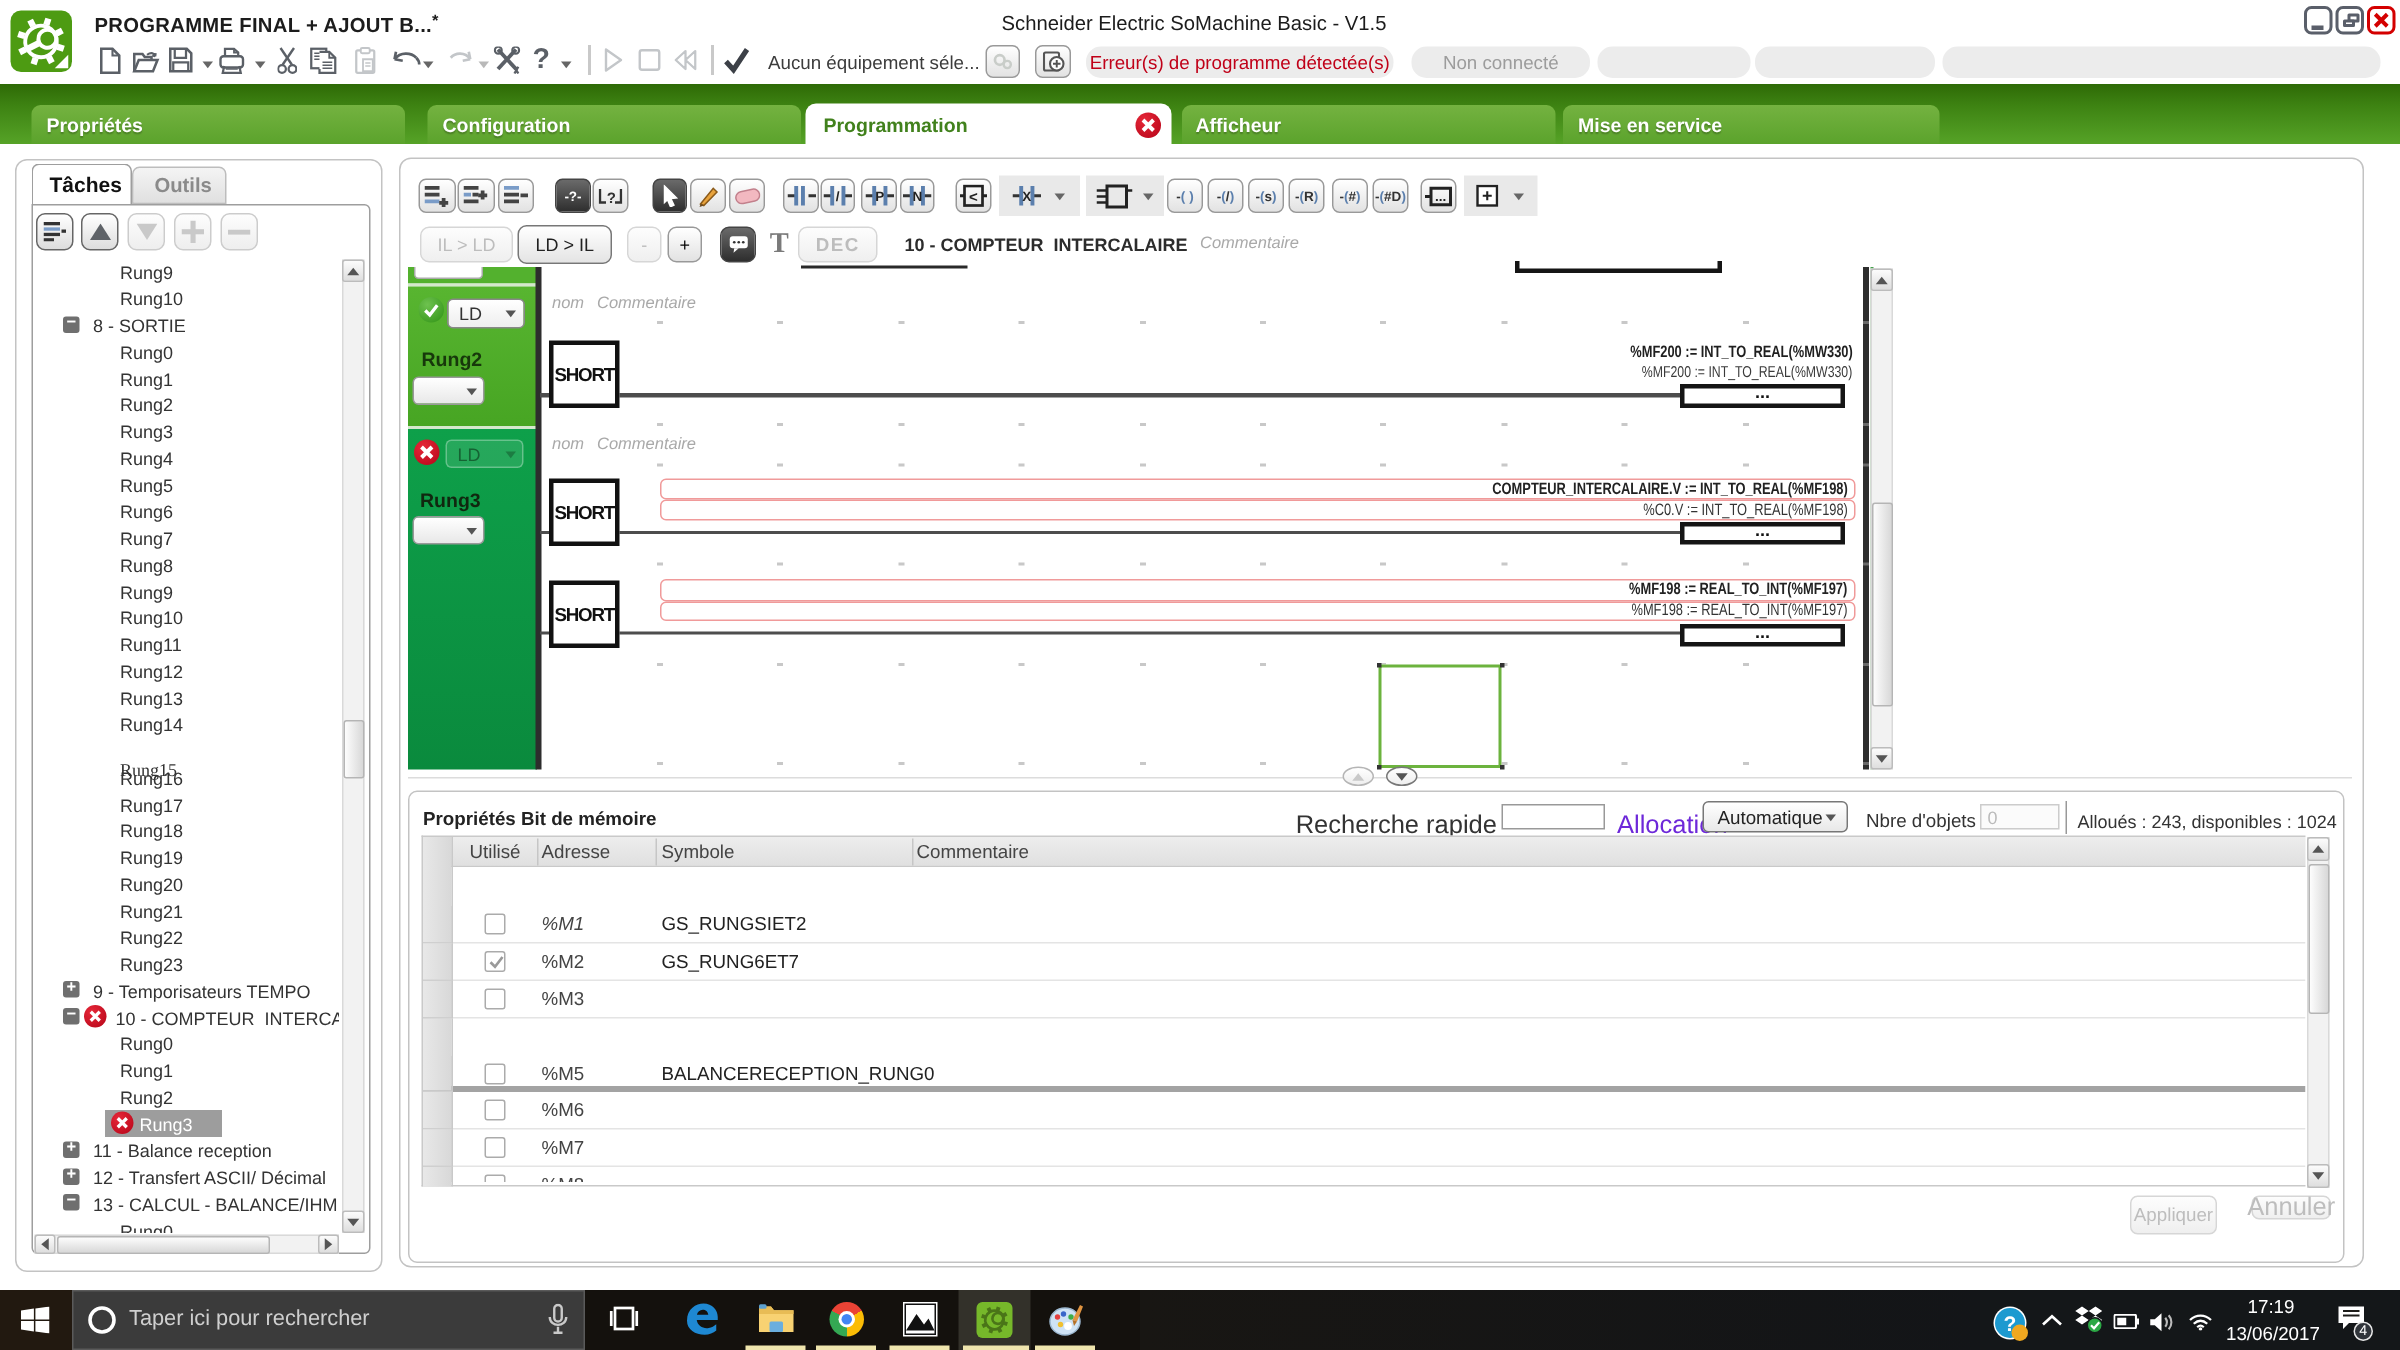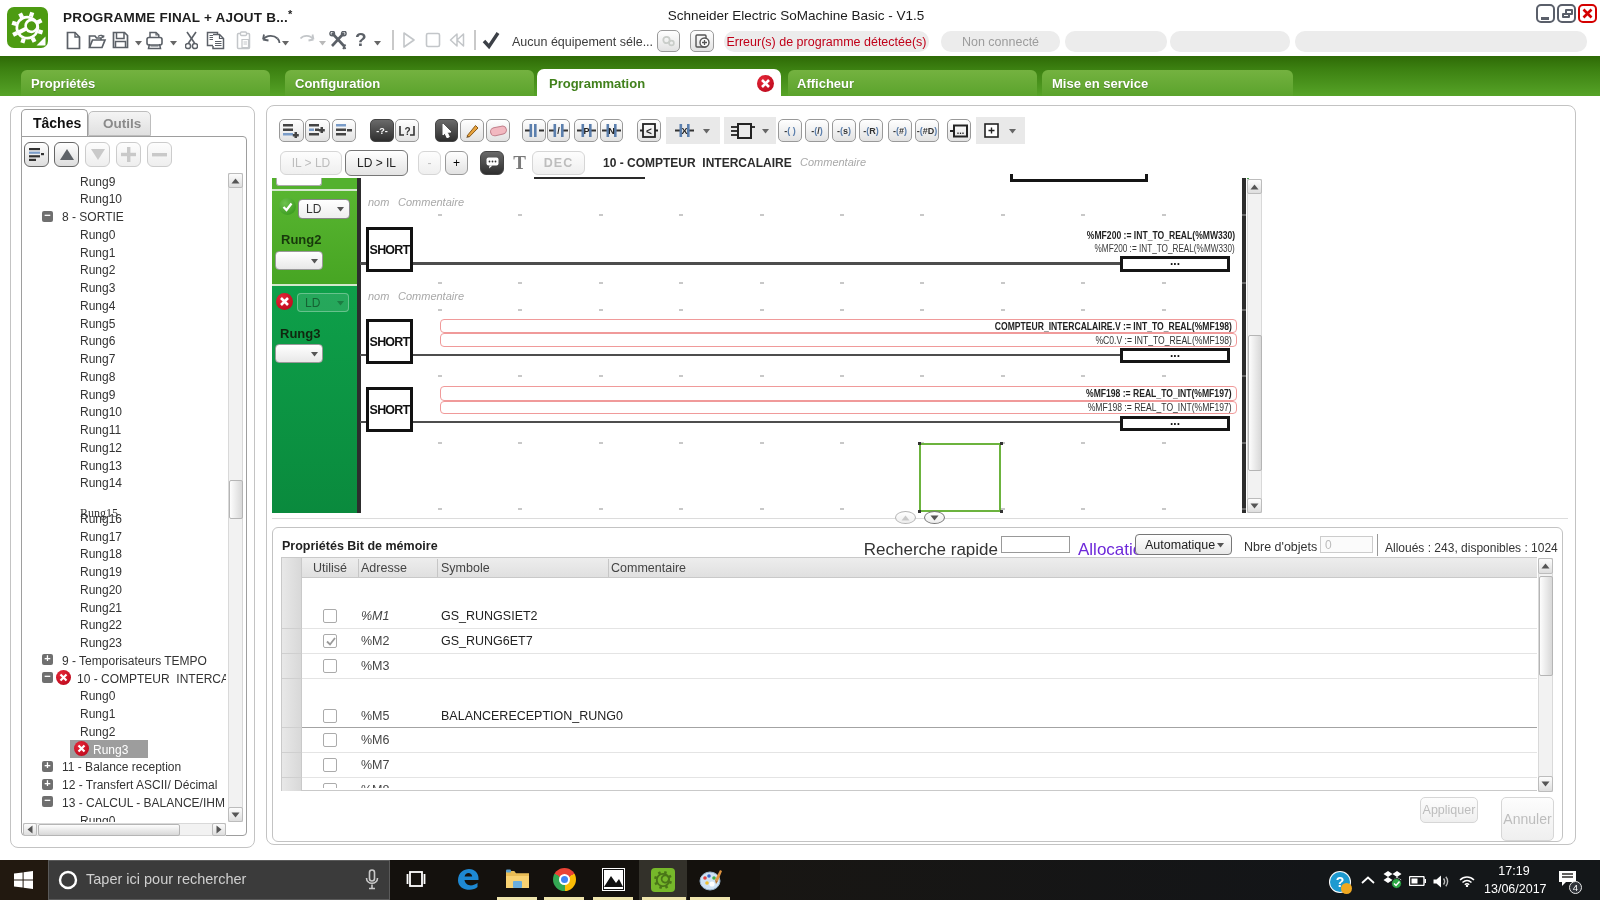--- a/index.html
+++ b/index.html
@@ -743,21 +743,21 @@
         </svg>
       </span>
       <span class="a" style="left:79px;top:5px;font-size:12.5px;color:#444;">%M2</span>
       <span class="a" style="left:159px;top:5px;font-size:12.5px;color:#222;">GS_RUNG6ET7</span>
     </div>
 <div class="a" style="left:0;top:74.7px;width:1255px;height:24.9px;border-bottom:1px solid #e4e4e4;">
       <span class="a" style="left:0;top:0;width:20px;height:24.9px;background:linear-gradient(90deg,#e8e8e8,#d8d8d8);border-right:1px solid #c9c9c9;border-bottom:1px solid #cfcfcf;"></span>
       <span class="a" style="left:41px;top:5px;width:14px;height:14px;border:1px solid #ababab;border-radius:2px;background:#fff;"></span>
       <span class="a" style="left:79px;top:5px;font-size:12.5px;color:#444;">%M3</span>
     </div>
-<div class="a" style="left:0;top:124.5px;width:1255px;height:24.9px;border-bottom:1px solid #a3a3a3;">
+<div class="a" style="left:0;top:124.5px;width:1255px;height:24.9px;border-bottom:4px solid #a3a3a3;">
       <span class="a" style="left:0;top:0;width:20px;height:24.9px;background:linear-gradient(90deg,#e8e8e8,#d8d8d8);border-right:1px solid #c9c9c9;border-bottom:1px solid #cfcfcf;"></span>
       <span class="a" style="left:41px;top:5px;width:14px;height:14px;border:1px solid #ababab;border-radius:2px;background:#fff;"></span>
       <span class="a" style="left:79px;top:5px;font-size:12.5px;color:#444;">%M5</span>
       <span class="a" style="left:159px;top:5px;font-size:12.5px;color:#222;">BALANCERECEPTION_RUNG0</span>
     </div>
 <div class="a" style="left:0;top:149.4px;width:1255px;height:24.9px;border-bottom:1px solid #e4e4e4;">
       <span class="a" style="left:0;top:0;width:20px;height:24.9px;background:linear-gradient(90deg,#e8e8e8,#d8d8d8);border-right:1px solid #c9c9c9;border-bottom:1px solid #cfcfcf;"></span>
       <span class="a" style="left:41px;top:5px;width:14px;height:14px;border:1px solid #ababab;border-radius:2px;background:#fff;"></span>
       <span class="a" style="left:79px;top:5px;font-size:12.5px;color:#444;">%M6</span>
     </div>
@@ -778,21 +778,21 @@
       <path d="M4.5 0.5 L8.5 5.5 L0.5 5.5 Z" fill="#555"></path>
     </svg>
   </div>
 <div class="sbtn" style="left:1538px;top:776px;width:15px;height:16px;">
     <svg width="9" height="6">
       <path d="M0.5 0.5 L8.5 0.5 L4.5 5.5 Z" fill="#555"></path>
     </svg>
   </div>
 <div class="thumb" style="left:1538.5px;top:576px;width:14px;height:100px;"></div>
 <div class="btnL" style="left:1420px;top:797px;width:58px;height:26px;font-size:12.5px;border-radius:5px;">Appliquer</div>
-<div class="btnL" style="left:1501px;top:797px;width:53px;height:44px;font-size:14px;border-radius:5px;">Annuler</div>
+<div class="btnL" style="left:1501px;top:797px;width:53px;height:16px;font-size:17px;border-radius:5px;">Annuler</div>
 <div class="a" style="left:0;top:860px;width:1600px;height:40px;background:#1d1c1a;"></div>
 <div class="a" style="left:0;top:860px;width:48px;height:40px;background:#221910;"></div>
 <div class="a" style="left:390px;top:860px;width:370px;height:40px;background:#14110d;"></div>
 <div class="a" style="left:760px;top:860px;width:560px;height:40px;background:linear-gradient(90deg,#181613,#131518);"></div>
 <div class="a" style="left:1320px;top:860px;width:280px;height:40px;background:#141719;"></div>
 <svg class="a" style="left:14px;top:871px;" width="19" height="18" viewBox="0 0 19 18">
 <path d="M0 2.6 L8.6 1.4 V8.6 H0 Z" fill="#fff"></path>
     <path d="M9.6 1.3 L19 0 V8.6 H9.6 Z" fill="#fff"></path>
 <path d="M0 9.6 H8.6 V16.6 L0 15.4 Z" fill="#fff"></path>
     <path d="M9.6 9.6 H19 V18 L9.6 16.7 Z" fill="#fff"></path>

